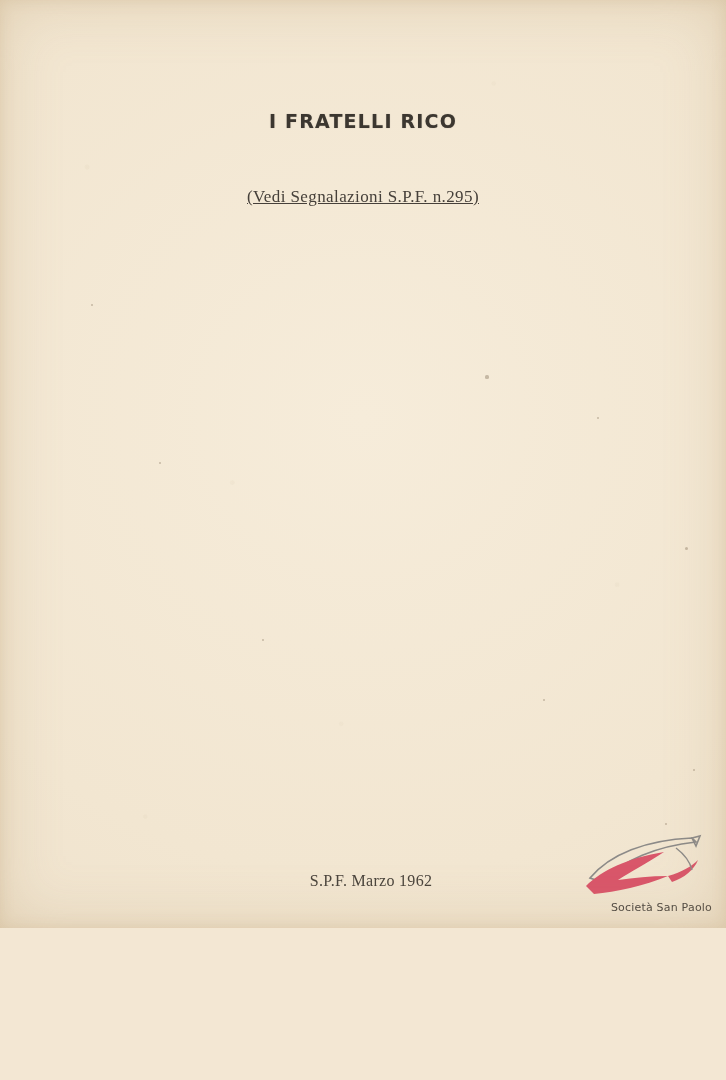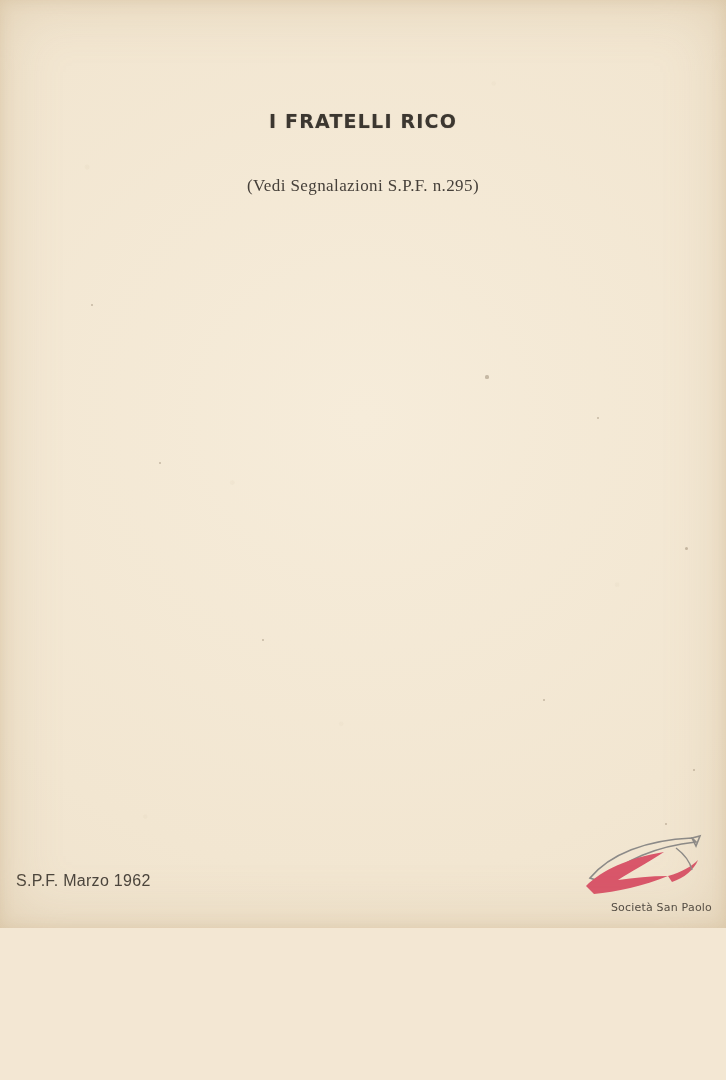--- a/index.html
+++ b/index.html
@@ -65,36 +65,38 @@
     font-family: "DejaVu Sans", sans-serif;
     font-weight: bold;
     font-size: 19px;
     letter-spacing: 1.2px;
     color: #3c3730;
     text-shadow: 0 0 1px rgba(60,55,48,0.35);
   }
 
   .subtitle {
     position: absolute;
-    top: 176px;
+    top: 187px;
     left: 0;
     right: 0;
     text-align: center;
     font-family: "Liberation Serif", serif;
     font-size: 17px;
     letter-spacing: 0.4px;
     color: #46403a;
+    text-decoration: underline;
   }
 
   .footnote {
     position: absolute;
     top: 872px;
     left: 16px;
     right: 0;
-    font-family: Liberation Sans, sans-serif;
+    text-align: center;
+    font-family: Liberation Serif, serif;
     font-size: 16px;
     letter-spacing: 0.3px;
     color: #4a443c;
   }
 
   
   .logo {
     position: absolute;
     right: 14px;
     bottom: 16px;

